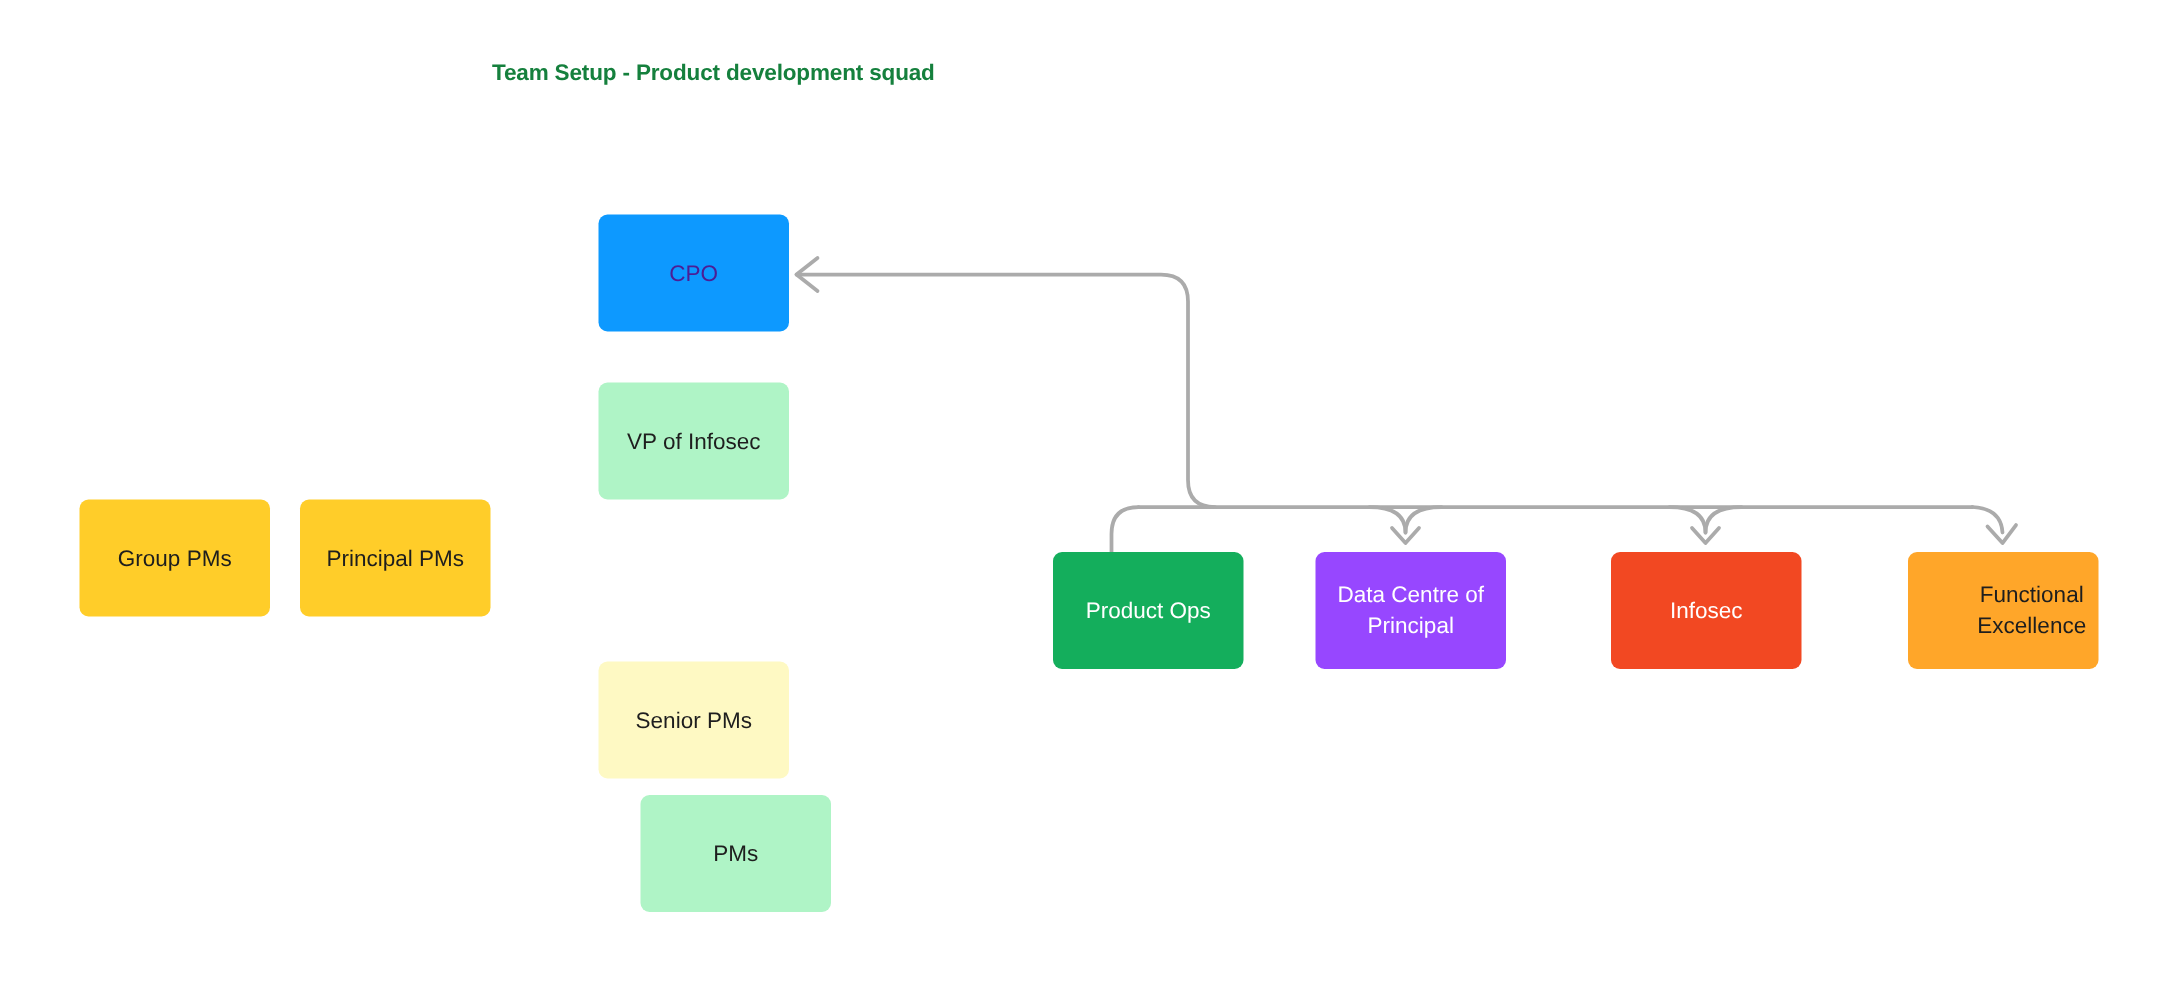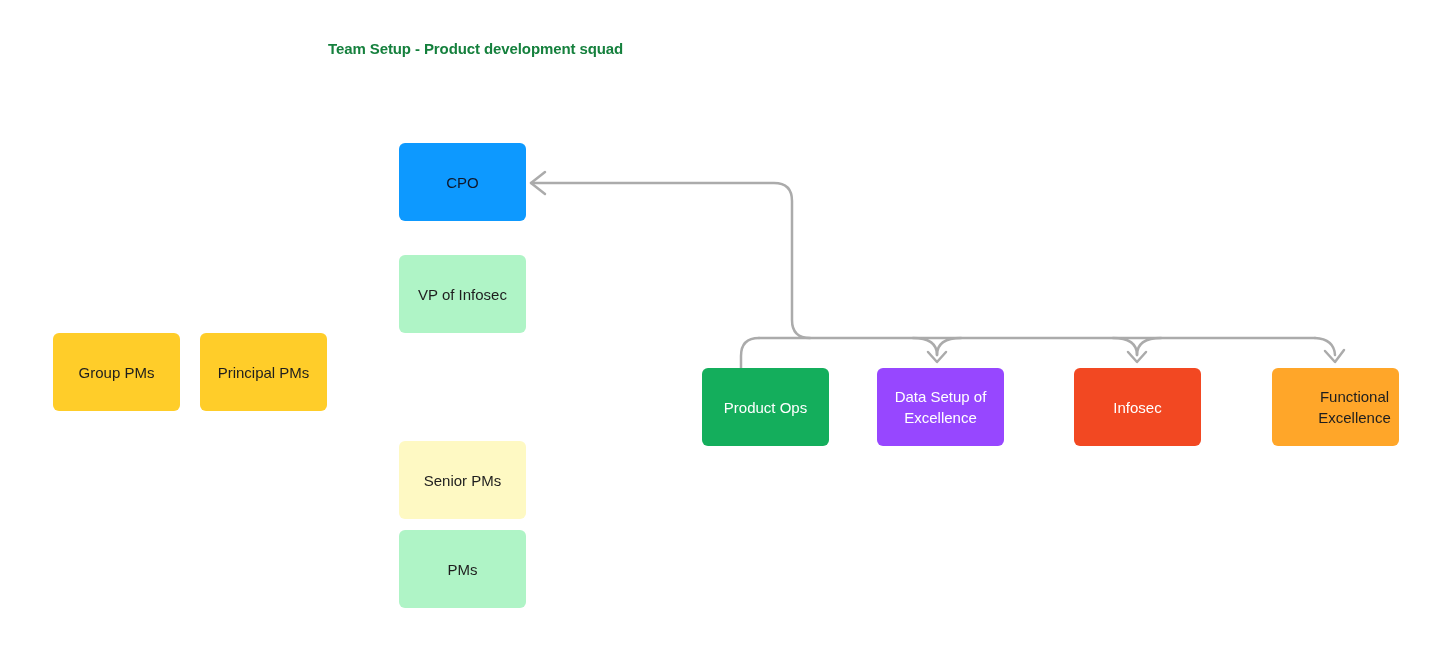--- a/index.html
+++ b/index.html
@@ -85,50 +85,50 @@
       <path d="M 1161 338 Q 1137 338 1137 355"></path>
       <path d="M 1128 352 L 1137 362 L 1146 352"></path>
 
       <path d="M 1315 338 Q 1334 339 1335 355"></path>
       <path d="M 1325 351 L 1335 362 L 1344 350"></path>
     </g>
   </svg>
 
   <div class="diagram-title">Team Setup - Product development squad</div>
 
-  <div class="node pos-cpo" style="background-color: rgb(13, 153, 255); color: #0f172a;">
+  <div class="node pos-cpo" style="background-color: rgb(13, 153, 255); color: #4c1d95;">
     <span class="node-label">CPO</span>
   </div>
 
   <div class="node pos-vp" style="background-color: rgb(175, 244, 198); color: rgb(30, 30, 30);">
     <span class="node-label">VP of Infosec</span>
   </div>
 
   <div class="node pos-group-pms" style="background-color: rgb(255, 205, 41); color: rgb(30, 30, 30);">
     <span class="node-label">Group PMs</span>
   </div>
 
   <div class="node pos-principal-pms" style="background-color: rgb(255, 205, 41); color: rgb(30, 30, 30);">
     <span class="node-label">Principal PMs</span>
   </div>
 
   <div class="node pos-senior-pms" style="background-color: #fef9c3; color: rgb(30, 30, 30); margin-top: 23px;">
     <span class="node-label">Senior PMs</span>
   </div>
 
-  <div class="node pos-pms" style="background-color: rgb(175, 244, 198); color: rgb(30, 30, 30);">
+  <div class="node pos-pms" style="background-color: rgb(175, 244, 198); color: rgb(30, 30, 30); margin-left: 28px;">
     <span class="node-label">PMs</span>
   </div>
 
   <div class="node pos-product-ops" style="background-color: rgb(20, 174, 92); color: rgb(255, 255, 255);">
     <span class="node-label">Product Ops</span>
   </div>
 
   <div class="node pos-data-centre" style="background-color: rgb(151, 71, 255); color: rgb(255, 255, 255);">
-    <span class="node-label">Data Setup of Excellence</span>
+    <span class="node-label">Data Centre of Principal</span>
   </div>
 
   <div class="node pos-infosec" style="background-color: rgb(242, 72, 34); color: rgb(255, 255, 255);">
     <span class="node-label">Infosec</span>
   </div>
 
   <div class="node pos-functional" style="background-color: rgb(255, 166, 41); color: rgb(30, 30, 30); padding-left: 48px;">
     <span class="node-label">Functional Excellence</span>
   </div>
 

